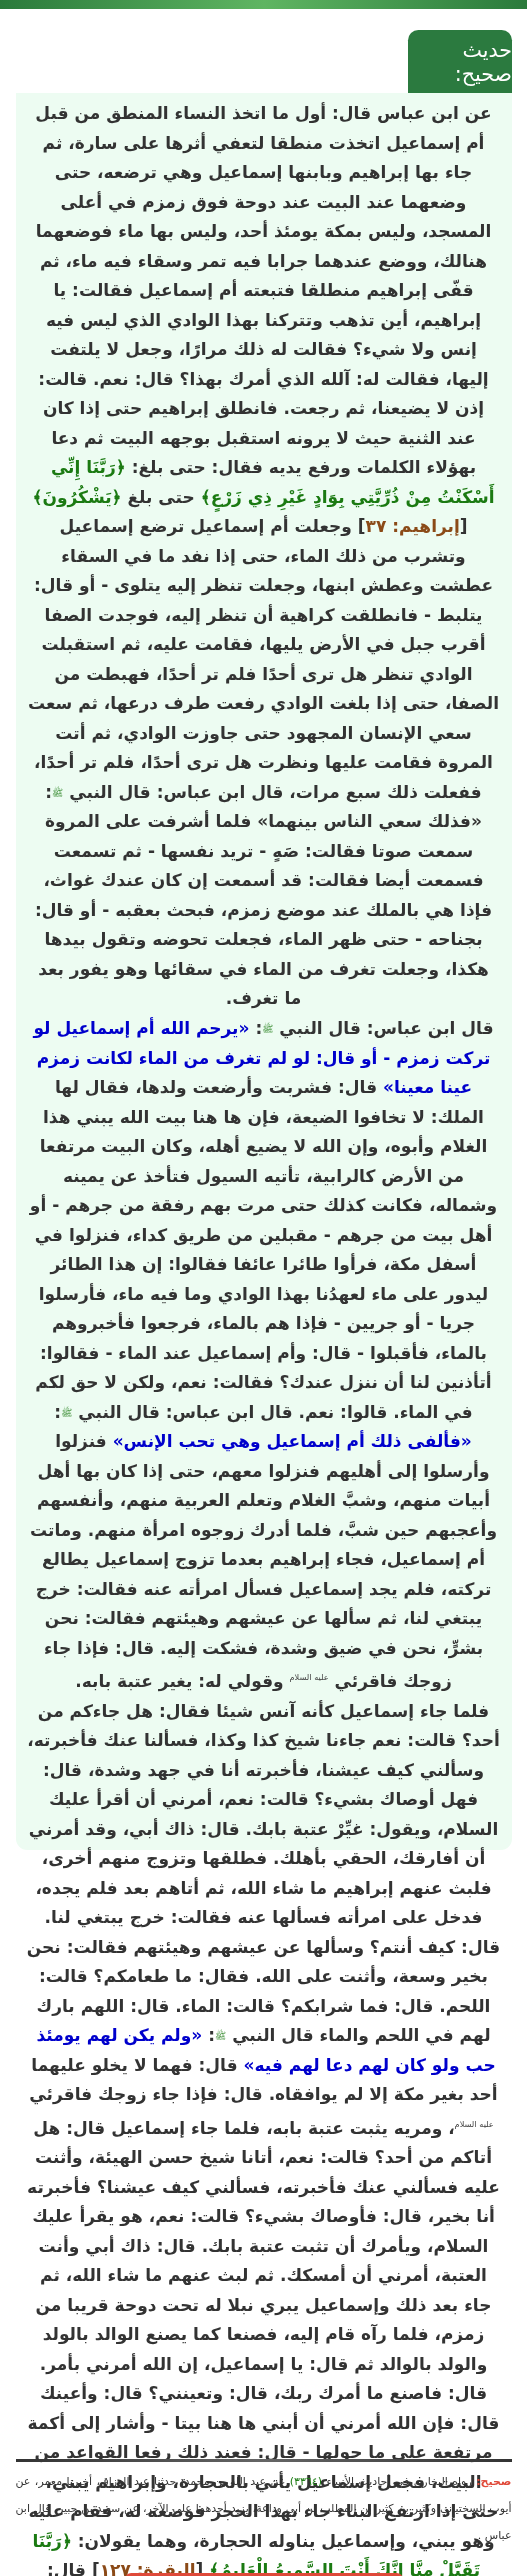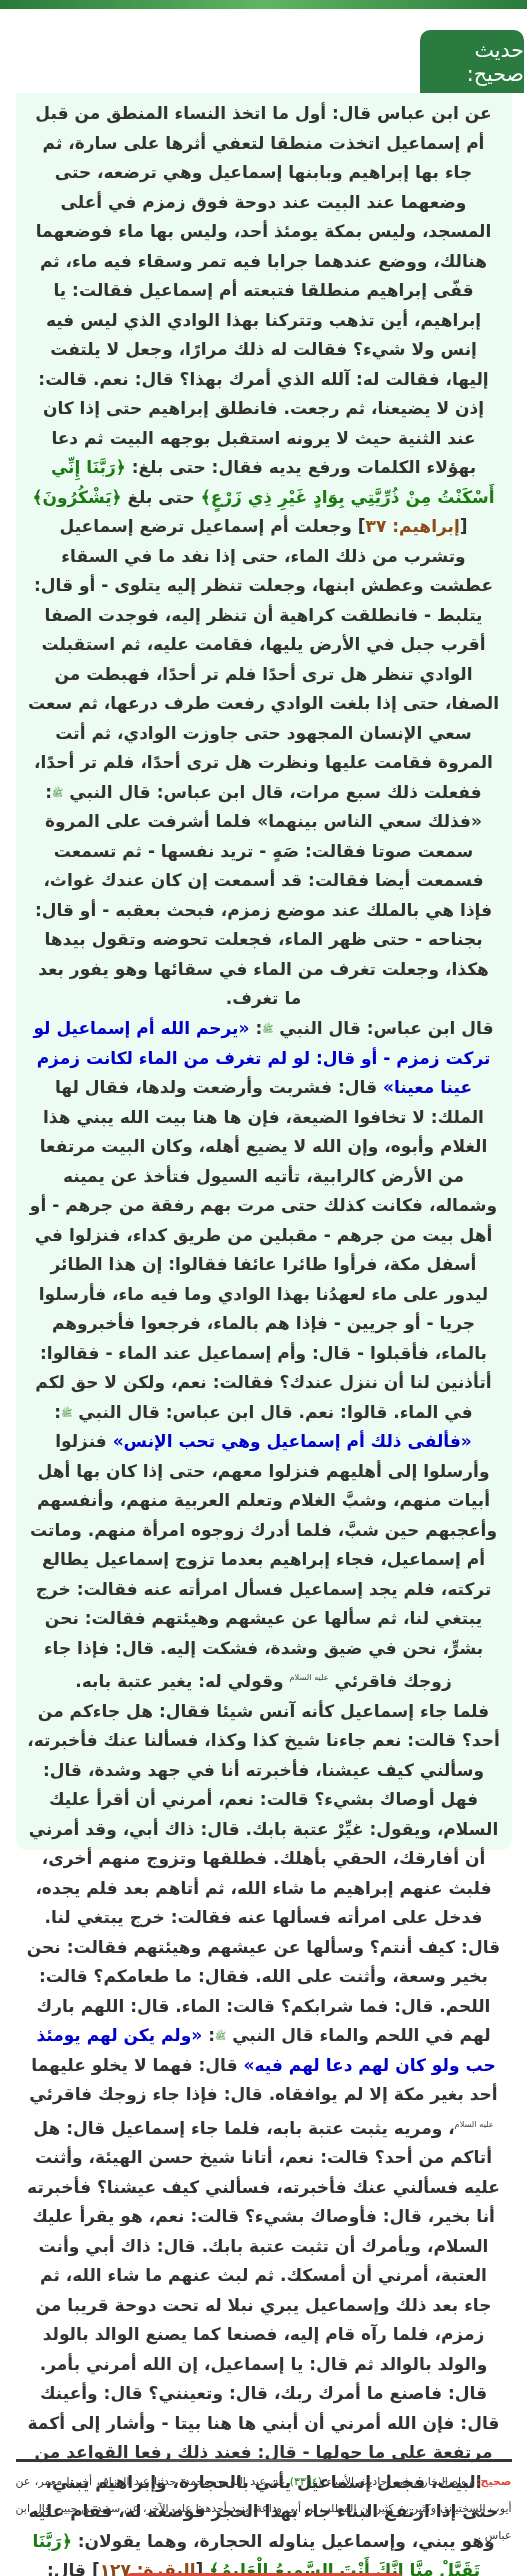--- a/index.html
+++ b/index.html
@@ -1,19 +1,19 @@
 <!DOCTYPE html>
 <html style="font-size:8.2px"><head>
 <meta charset="utf-8">
 <style>
   html, body { margin:0; padding:0; background:#ffffff; }
   body { width:528px; height:2633px; position:relative; overflow:hidden; font-family:"DejaVu Sans", sans-serif; }
   .topbar { position:absolute; left:0; top:0; width:528px; height:8.8px;
     background:linear-gradient(90deg,#2a7a3b 0%,#5fb562 50%,#2a7a3b 100%); }
-  .badge { position:absolute; right:4px; top:30px; width:104px; height:63px;
+  .badge { position:absolute; right:16px; top:30px; width:104px; height:63px;
     background:#2b7a3f; border-radius:10.3px 10.3px 0 0; color:#fff;
     display:flex; align-items:center; justify-content:center; direction:rtl;
     font-size:20.6px; font-family:"DejaVu Sans", sans-serif; }
   .hadith-box { position:absolute; left:15.5px; top:93px; width:496px; height:1757px;
     background:#edfcf2; border-radius:0 0 11.3px 11.3px; box-sizing:border-box;
     padding:6.2px 11.3px 0 11.3px; direction:rtl; text-align:center; }
   .hadith-box p { margin:0; font-size:17px; font-weight:bold; line-height:29.5px; color:#333333; }
   .quran { color:#1b7a12; }
   .ref { color:#8b4a17; }
   .prophet { color:#0000cc; }

